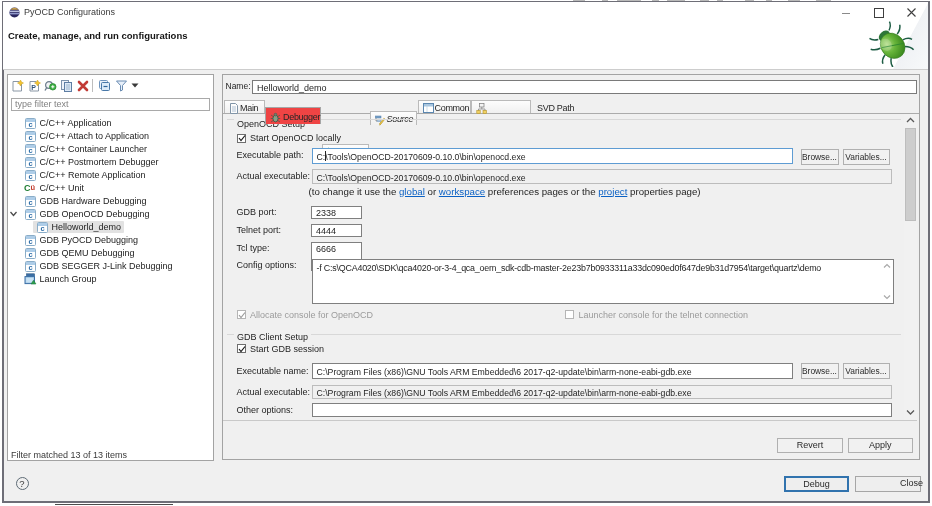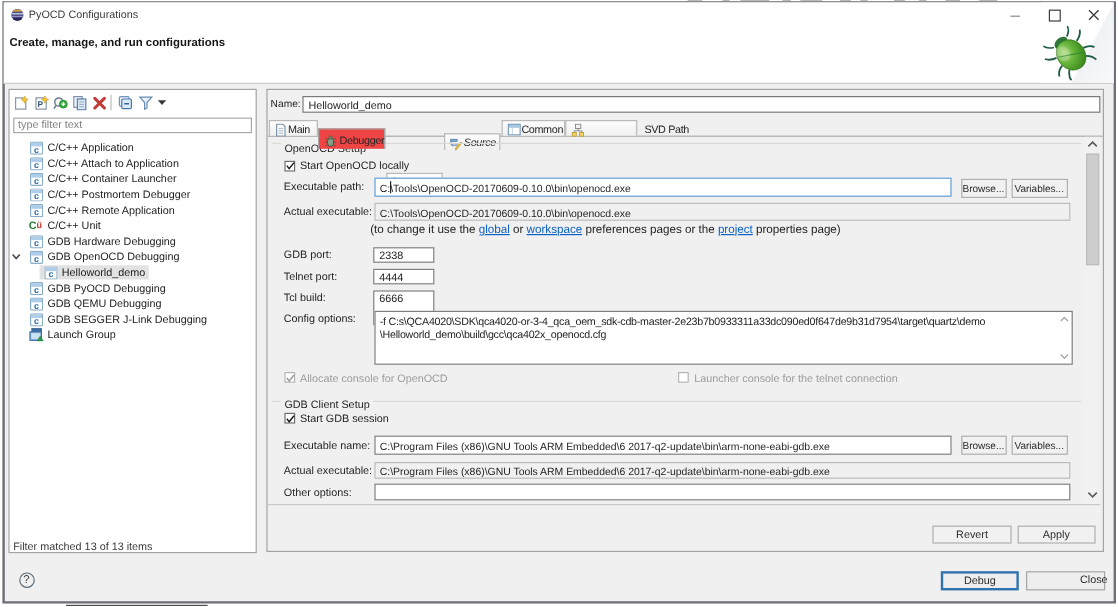--- a/index.html
+++ b/index.html
@@ -303,29 +303,28 @@
   <div class="lbl" style="left:308.5px;top:185.5px;font-size:9.7px;">(to change it use the <a class="lnk">global</a> or <a class="lnk">workspace</a> preferences pages or the <a class="lnk">project</a> properties page)</div>
 
   <div class="lbl" style="left:236.5px;top:206.5px;">GDB port:</div>
   <div class="inp" style="left:311px;top:206px;width:51px;height:12.5px;">
       <div style="padding:1px 0 0 4px;line-height:11px;">2338</div>
     </div>
   <div class="lbl" style="left:236.5px;top:225px;">Telnet port:</div>
   <div class="inp" style="left:311px;top:224.3px;width:51px;height:12.5px;">
       <div style="padding:1px 0 0 4px;line-height:11px;">4444</div>
     </div>
-  <div class="lbl" style="left:236.5px;top:242.5px;">Tcl build:</div>
+  <div class="lbl" style="left:236.5px;top:242.5px;">Tcl type:</div>
   <div class="inp" style="left:311px;top:242.3px;width:51px;height:29px;">
       <div style="padding:1px 0 0 4px;line-height:11px;">6666</div>
     </div>
 
   <div class="lbl" style="left:236.5px;top:259.5px;">Config options:</div>
   <div class="inp" style="left:311.5px;top:258.5px;width:582.5px;height:45.5px;white-space:normal;">
     <div style="padding:3px 12px 0 4px;line-height:11.3px;white-space:nowrap;font-size:8.9px;letter-spacing:-0.2px;">-f C:s\QCA4020\SDK\qca4020-or-3-4_qca_oem_sdk-cdb-master-2e23b7b0933311a33dc090ed0f647de9b31d7954\target\quartz\demo</div>
-    <div style="padding:0 12px 0 4px;line-height:11.3px;white-space:nowrap;font-size:8.9px;letter-spacing:-0.2px;">\Helloworld_demo\build\gcc\qca402x_openocd.cfg</div>
     <svg style="position:absolute;right:2px;top:3px;" width="8" height="6">
         <path d="M1 4.5 L4 1.5 L7 4.5" fill="none" stroke="#a9a9a9" stroke-width="1.2"></path>
       </svg>
     <svg style="position:absolute;right:2px;bottom:3px;" width="8" height="6">
         <path d="M1 1.5 L4 4.5 L7 1.5" fill="none" stroke="#a9a9a9" stroke-width="1.2"></path>
       </svg>
   </div>
 
   <div class="cb" style="left:236.5px;top:310px;border-color:#b5b5b5;"></div>
   <svg class="abs" style="left:236.5px;top:309.5px;" width="10" height="10">

